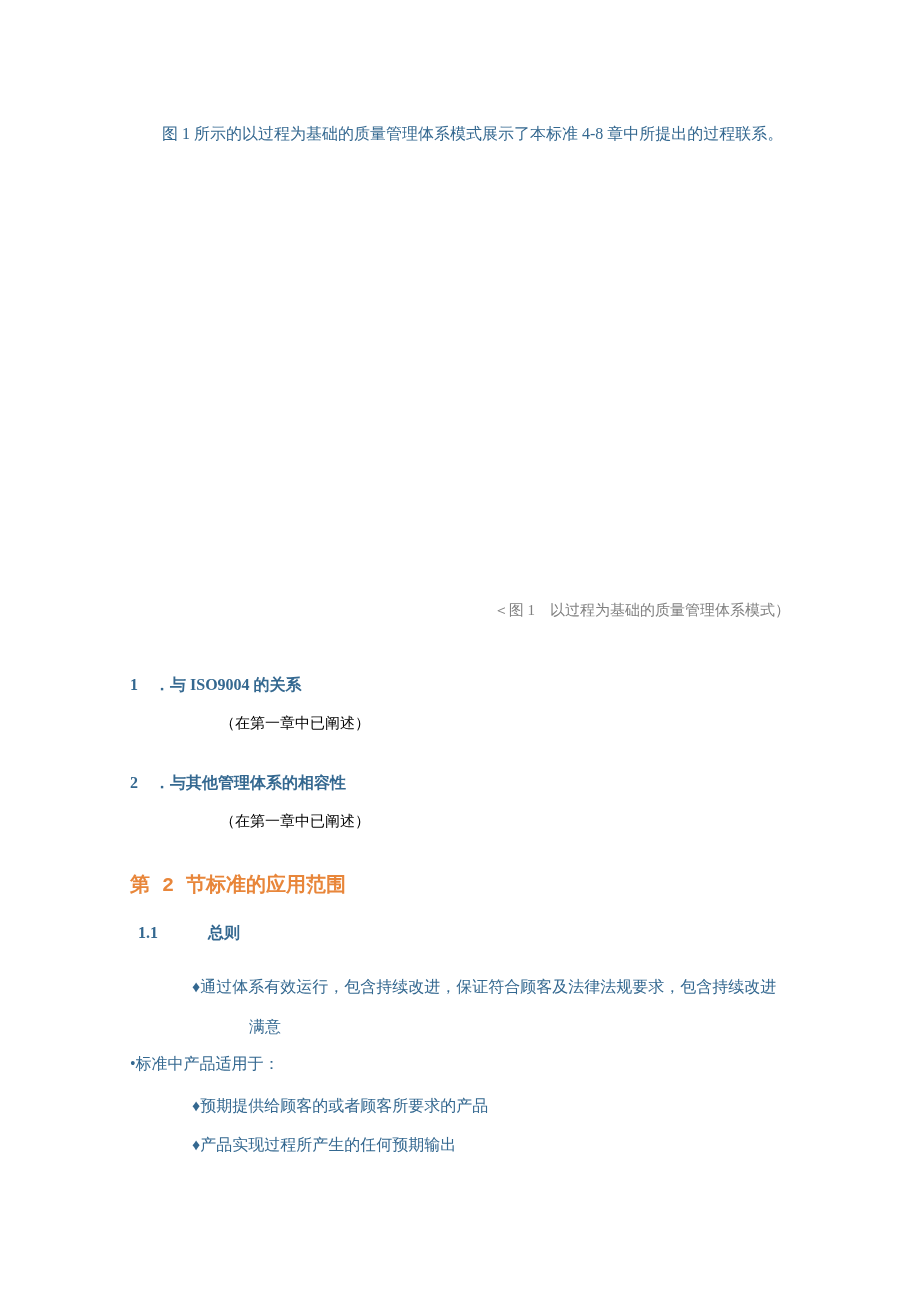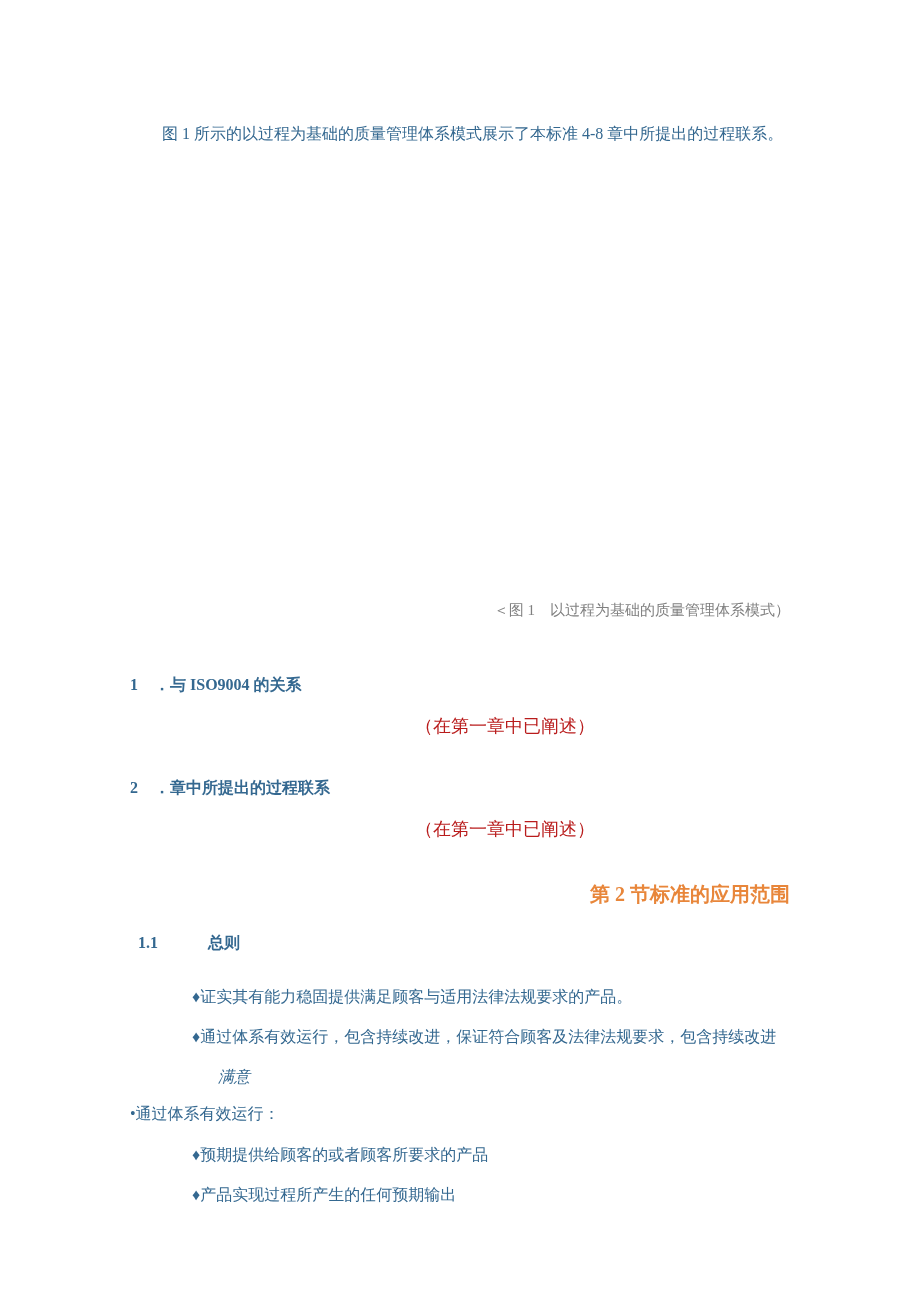--- a/index.html
+++ b/index.html
@@ -35,33 +35,33 @@
       font-weight: bold;
       margin-bottom: 18px;
     }
     .numbered-heading .num {
       font-weight: bold;
       margin-right: 12px;
       display: inline-block;
       width: 12px;
     }
     .sub-note {
-      color: #b91c1c;
-      font-size: 18px;
+      color: #000000;
+      font-size: 15px;
       margin-left: 90px;
       margin-bottom: 40px;
-      text-align: center;
     }
     .section-title {
-      text-align: right;
+      text-align: left;
       color: #e8863a;
       font-size: 20px;
       font-weight: bold;
       margin-top: 15px;
       margin-bottom: 25px;
+      font-family: Liberation Mono, monospace;
     }
     .heading-scope {
       color: #346890;
       font-weight: bold;
       margin-bottom: 18px;
     }
     .heading-scope .num {
       font-weight: bold;
       margin-right: 12px;
       display: inline-block;
@@ -86,49 +86,47 @@
       color: #346890;
       line-height: 2.3;
       margin-left: 62px;
       margin-bottom: 3px;
       text-indent: -16px;
       padding-left: 16px;
     }
     .diamond-bullet-cont {
       color: #346890;
       line-height: 2.3;
-      margin-left: 88px;
-      font-style: italic;
+      margin-left: 119px;
     }
   </style>
 </head>
 <body>
 
 <div class="page">
   <p class="intro-para">图 1 所示的以过程为基础的质量管理体系模式展示了本标准 4-8 章中所提出的过程联系。</p>
 
   <p class="figure-caption">＜图 1　以过程为基础的质量管理体系模式）</p>
 
   <div class="numbered-heading">
     <span class="num">1</span><span>．与 ISO9004 的关系</span>
   </div>
   <p class="sub-note">（在第一章中已阐述）</p>
 
   <div class="numbered-heading">
-    <span class="num">2</span><span>．章中所提出的过程联系</span>
+    <span class="num">2</span><span>．与其他管理体系的相容性</span>
   </div>
   <p class="sub-note">（在第一章中已阐述）</p>
 
   <h2 class="section-title">第 2 节标准的应用范围</h2>
 
 
   <div class="subheading">
     <span class="num">1.1</span><span>总则</span>
   </div>
 
-  <p class="diamond-bullet">♦证实其有能力稳固提供满足顾客与适用法律法规要求的产品。</p>
   <p class="diamond-bullet">♦通过体系有效运行，包含持续改进，保证符合顾客及法律法规要求，包含持续改进</p>
   <p class="diamond-bullet-cont">满意</p>
 
-  <p class="bullet-line">•通过体系有效运行：</p>
+  <p class="bullet-line">•标准中产品适用于：</p>
   <p class="diamond-bullet">♦预期提供给顾客的或者顾客所要求的产品</p>
   <p class="diamond-bullet">♦产品实现过程所产生的任何预期输出</p>
 </div>
 
 </body></html>

